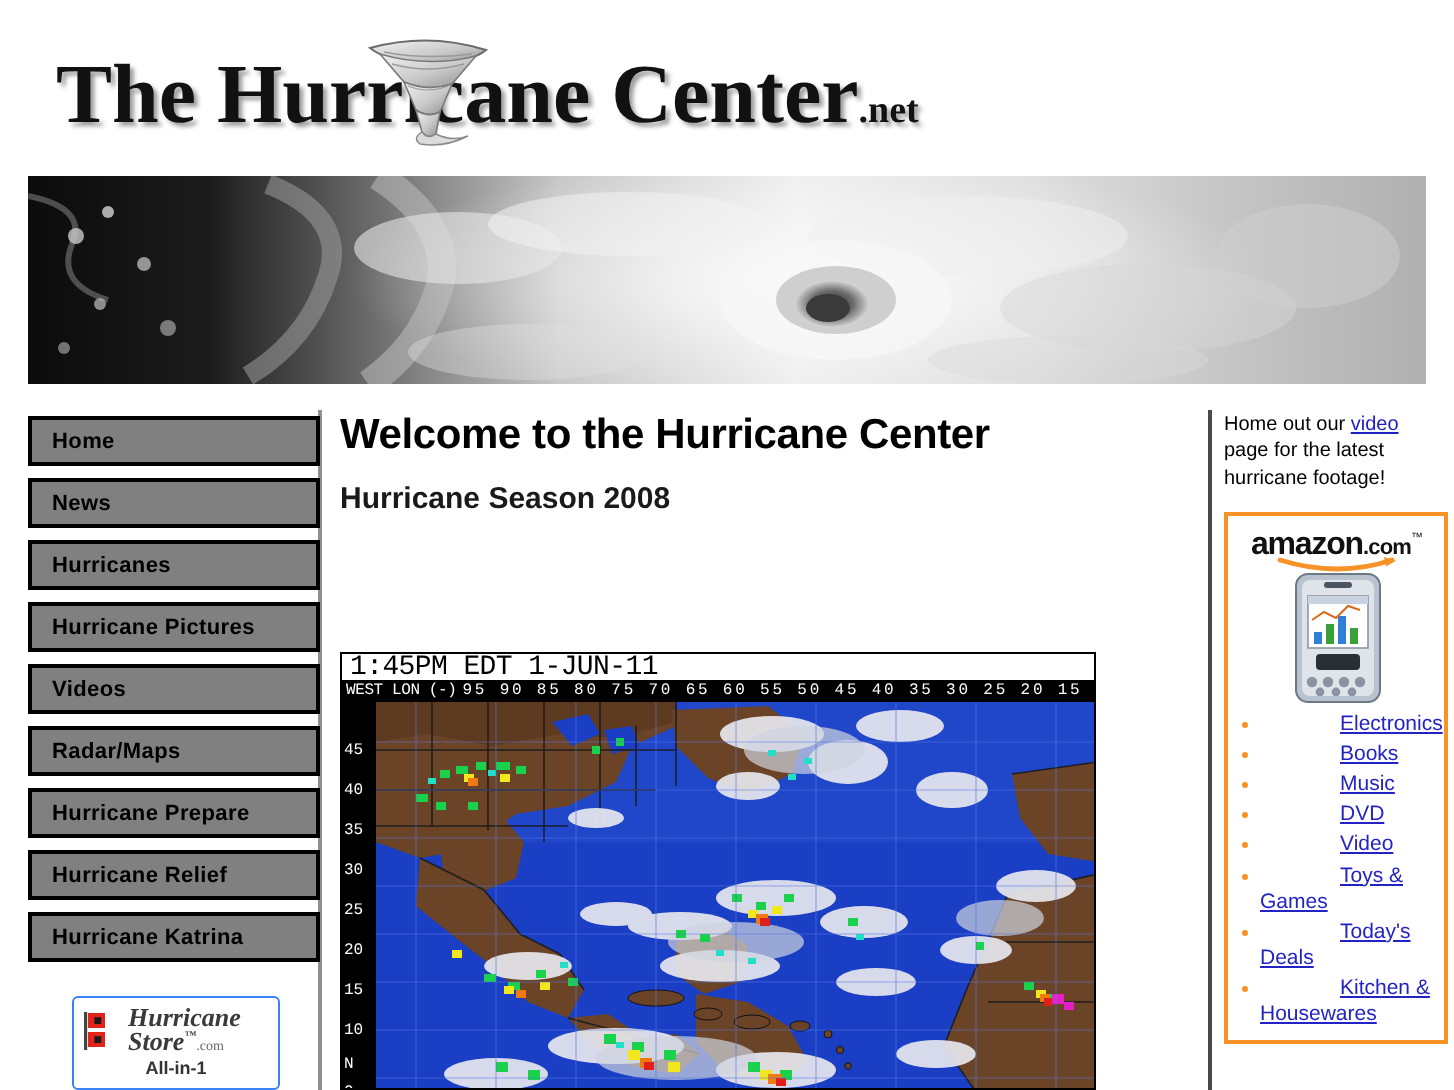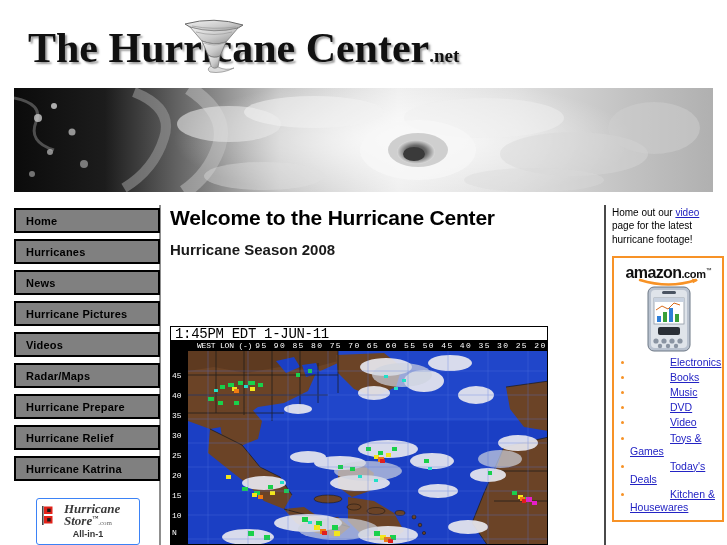--- a/index.html
+++ b/index.html
@@ -74,21 +74,21 @@
   
   .map-box { position:absolute; left:170px; top:326px; width:378px; height:219px;
              border:1px solid #000; background:#000; overflow:hidden; }
   .map-time { position:absolute; left:0; top:0; width:378px; height:13px;
               background:#fff; color:#000;
               font-family:"Liberation Mono", monospace; font-size:14px;
               display:flex; align-items:center; padding-left:4px; letter-spacing:-0.3px; }
   .map-lon { position:absolute; left:0; top:13px; width:378px; height:11px;
              background:#000; color:#fff;
              font-family:"Liberation Mono", monospace; font-size:8px;
-             display:flex; align-items:center; white-space:nowrap; letter-spacing:-0.2px;padding-left:24px; }
+             display:flex; align-items:center; white-space:nowrap; letter-spacing:-0.2px; }
   .map-lon .lon-title { padding-left:2px; }
   .map-lon .lon-ticks { margin-left:3px; letter-spacing:1.4px; }
   .map-lat { position:absolute; left:0; top:39px; width:17px; height:195px;
              background:#000; color:#fff;
              font-family:"Liberation Mono", monospace; font-size:8px;
              display:flex; flex-direction:column; align-items:flex-start;
              padding-left:1px; }
   .map-lat span { height:20px; line-height:20px; }
   .map-lat span.stackc { height:14px; line-height:14px; }
   .map-canvas { position:absolute; left:17px; top:24px; width:361px; height:195px; overflow:hidden; }
@@ -188,24 +188,24 @@
   </div>
 
   <div class="divider-left"></div>
   <div class="divider-right"></div>
 
   <nav class="nav">
     <div class="nav-item">
       <span>Home</span>
     </div>
     <div class="nav-item">
+      <span>News</span>
+    </div>
+    <div class="nav-item">
       <span>Hurricanes</span>
-    </div>
-    <div class="nav-item">
-      <span>News</span>
     </div>
     <div class="nav-item">
       <span>Hurricane Pictures</span>
     </div>
     <div class="nav-item">
       <span>Videos</span>
     </div>
     <div class="nav-item">
       <span>Radar/Maps</span>
     </div>

